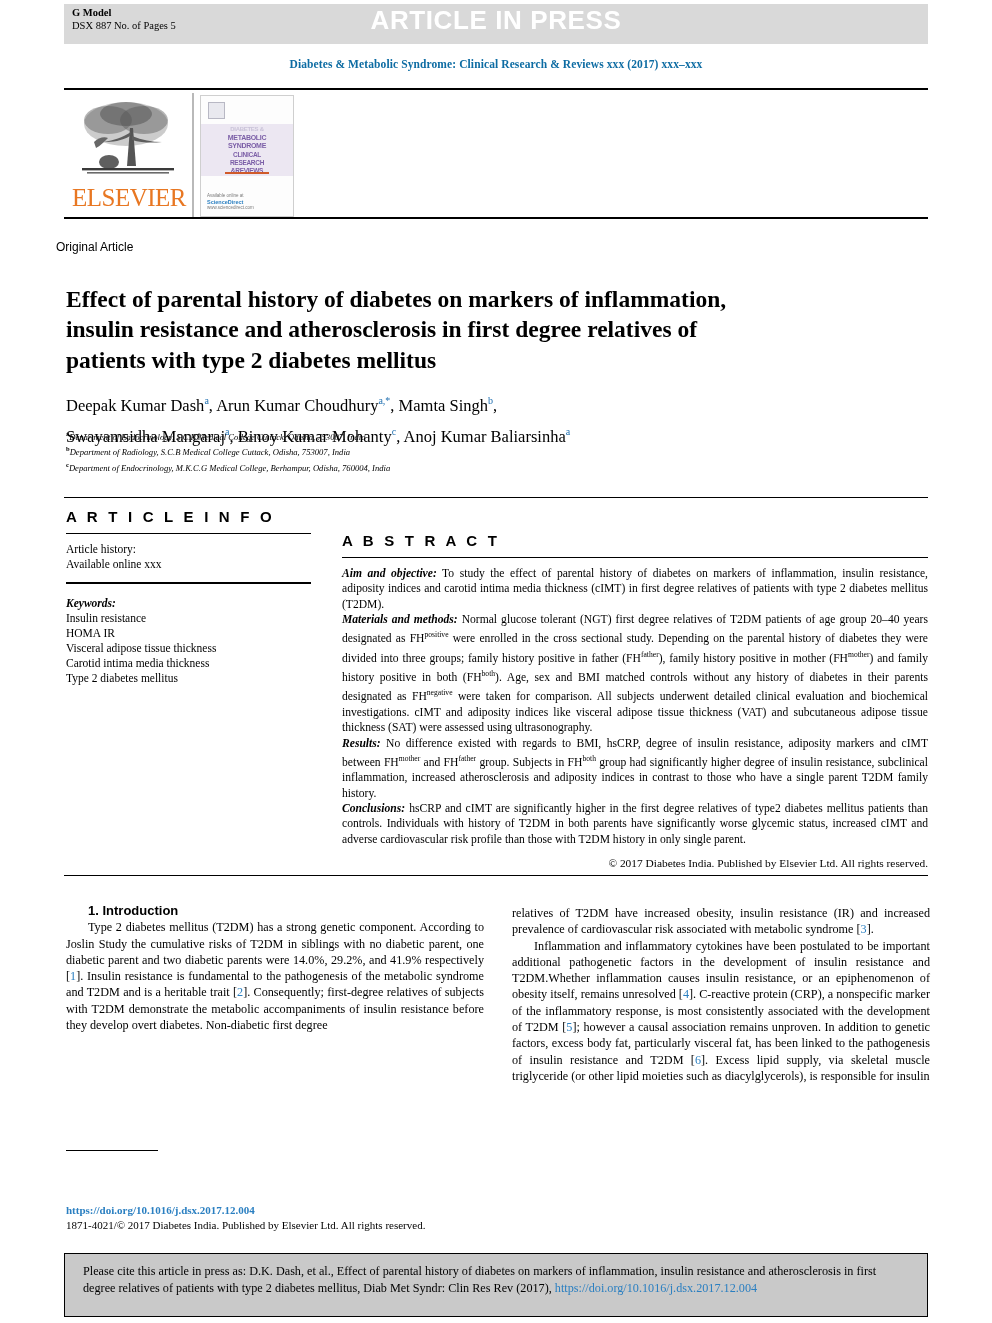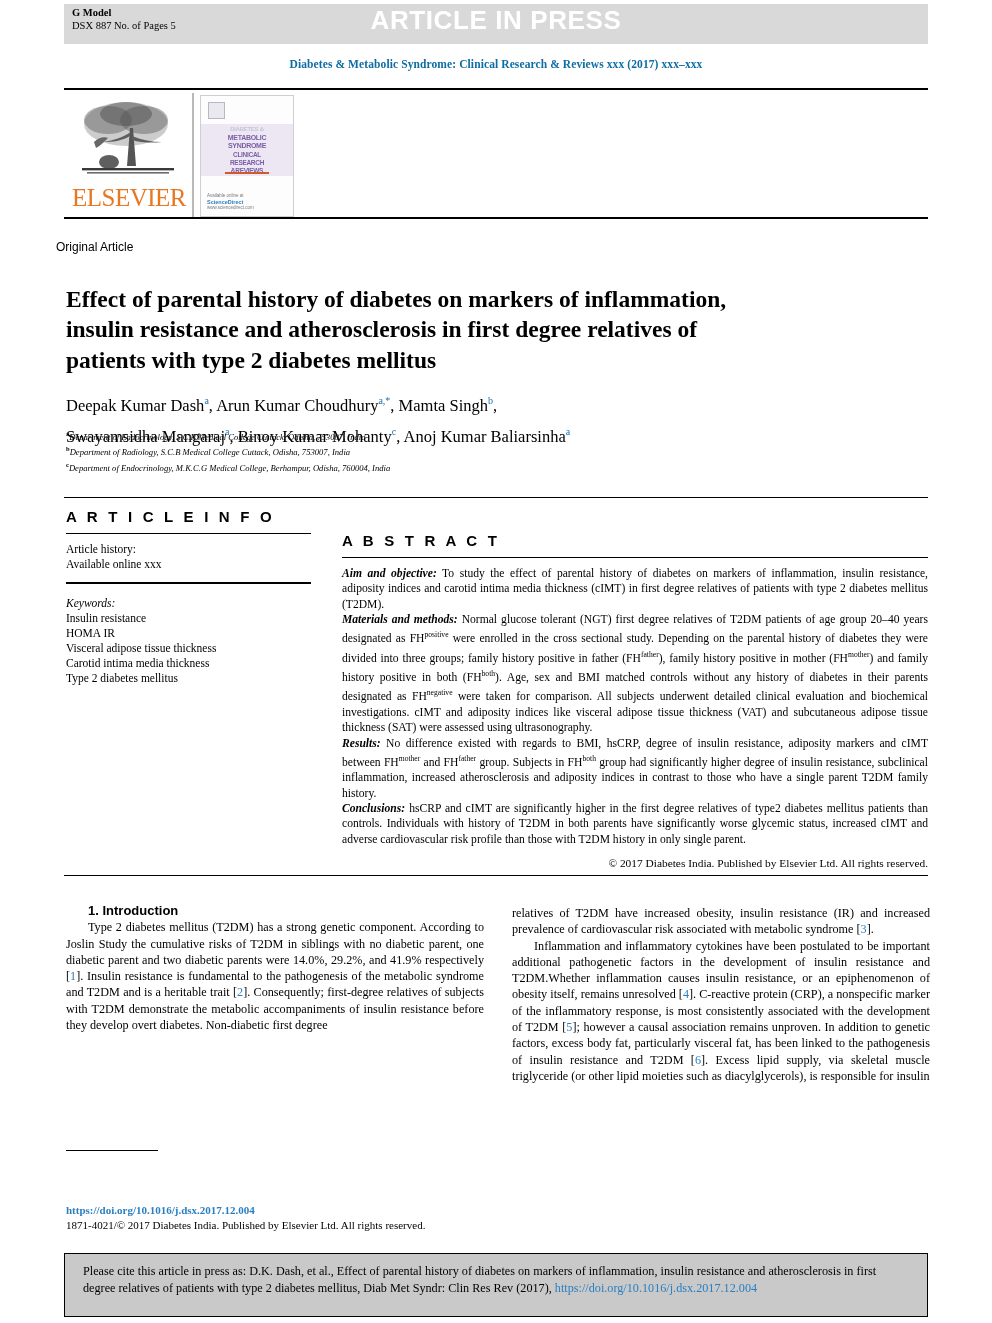--- a/index.html
+++ b/index.html
@@ -259,21 +259,21 @@
   }
   .hr-thick {
     border: 0;
     border-top: 2px solid #000;
     margin: 10px 0 12px 0;
   }
   .info-txt {
     font-size: 11.5px;
     line-height: 15px;
   }
-  .kw-title { font-style: italic; font-weight: normal; }
+  .kw-title { font-style: italic; font-weight: bold; }
   .abs-body {
     font-size: 11.6px;
     line-height: 15.4px;
     text-align: justify;
   }
   .abs-body p { margin: 0; }
   .abs-lead { font-style: italic; font-weight: bold; }
   .abs-body sup { font-size: 7.6px; }
   .abs-copy {
     margin-top: 9px;

